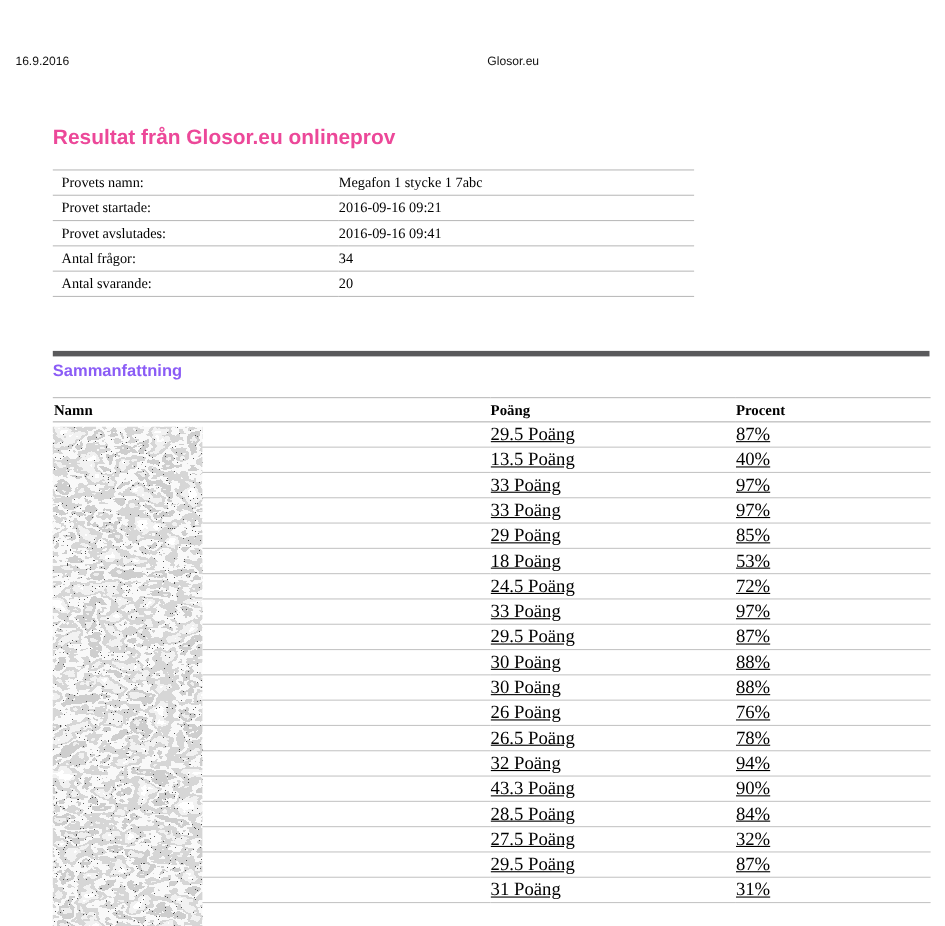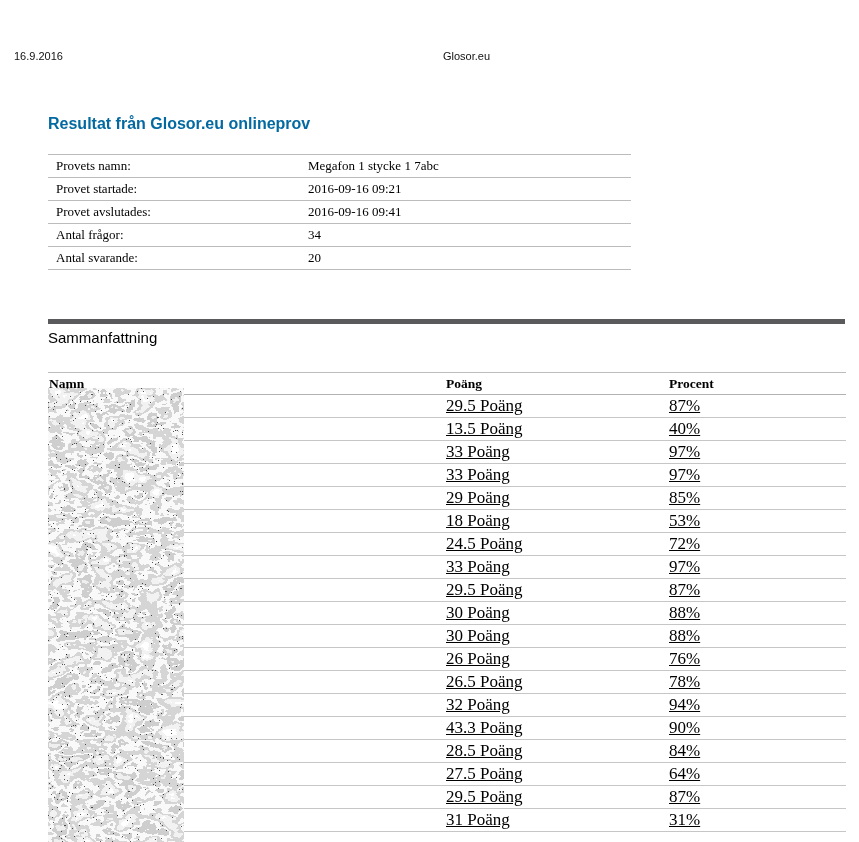--- a/index.html
+++ b/index.html
@@ -36,23 +36,23 @@
     color: #111;
   }
 
   
   .page-title {
     position: absolute;
     left: 48px;
     top: 74px;
     margin: 0;
     font-family: "Liberation Sans", sans-serif;
-    font-size: 16px;
+    font-size: 19px;
     font-weight: bold;
-    color: #0369a1;
+    color: #ec4899;
   }
 
   
   .info-table {
     position: absolute;
     left: 48px;
     top: 113px;
     width: 575px;
     border-collapse: collapse;
     table-layout: fixed;
@@ -79,29 +79,29 @@
     height: 5px;
     background: #5a5a5c;
   }
   .summary-heading {
     position: absolute;
     left: 48px;
     top: 288px;
     margin: 0;
     font-family: "Liberation Sans", sans-serif;
     font-size: 15px;
-    font-weight: normal;
-    color: #000000;
+    font-weight: bold;
+    color: #8b5cf6;
   }
 
   
   .summary-table {
     position: absolute;
     left: 48px;
-    top: 331px;
+    top: 320px;
     width: 797px;
     border-collapse: collapse;
     table-layout: fixed;
     border-top: 1px solid #bcbcbc;
   }
   .summary-table th {
     height: 21px;
     text-align: left;
     font-weight: bold;
     font-size: 13.5px;
@@ -278,21 +278,21 @@
 
   <tr>
     <td></td>
     <td>28.5 Poäng</td>
     <td>84%</td>
   </tr>
 
   <tr>
     <td></td>
     <td>27.5 Poäng</td>
-    <td>64%</td>
+    <td>32%</td>
   </tr>
 
   <tr>
     <td></td>
     <td>29.5 Poäng</td>
     <td>87%</td>
   </tr>
 
   <tr>
     <td></td>

